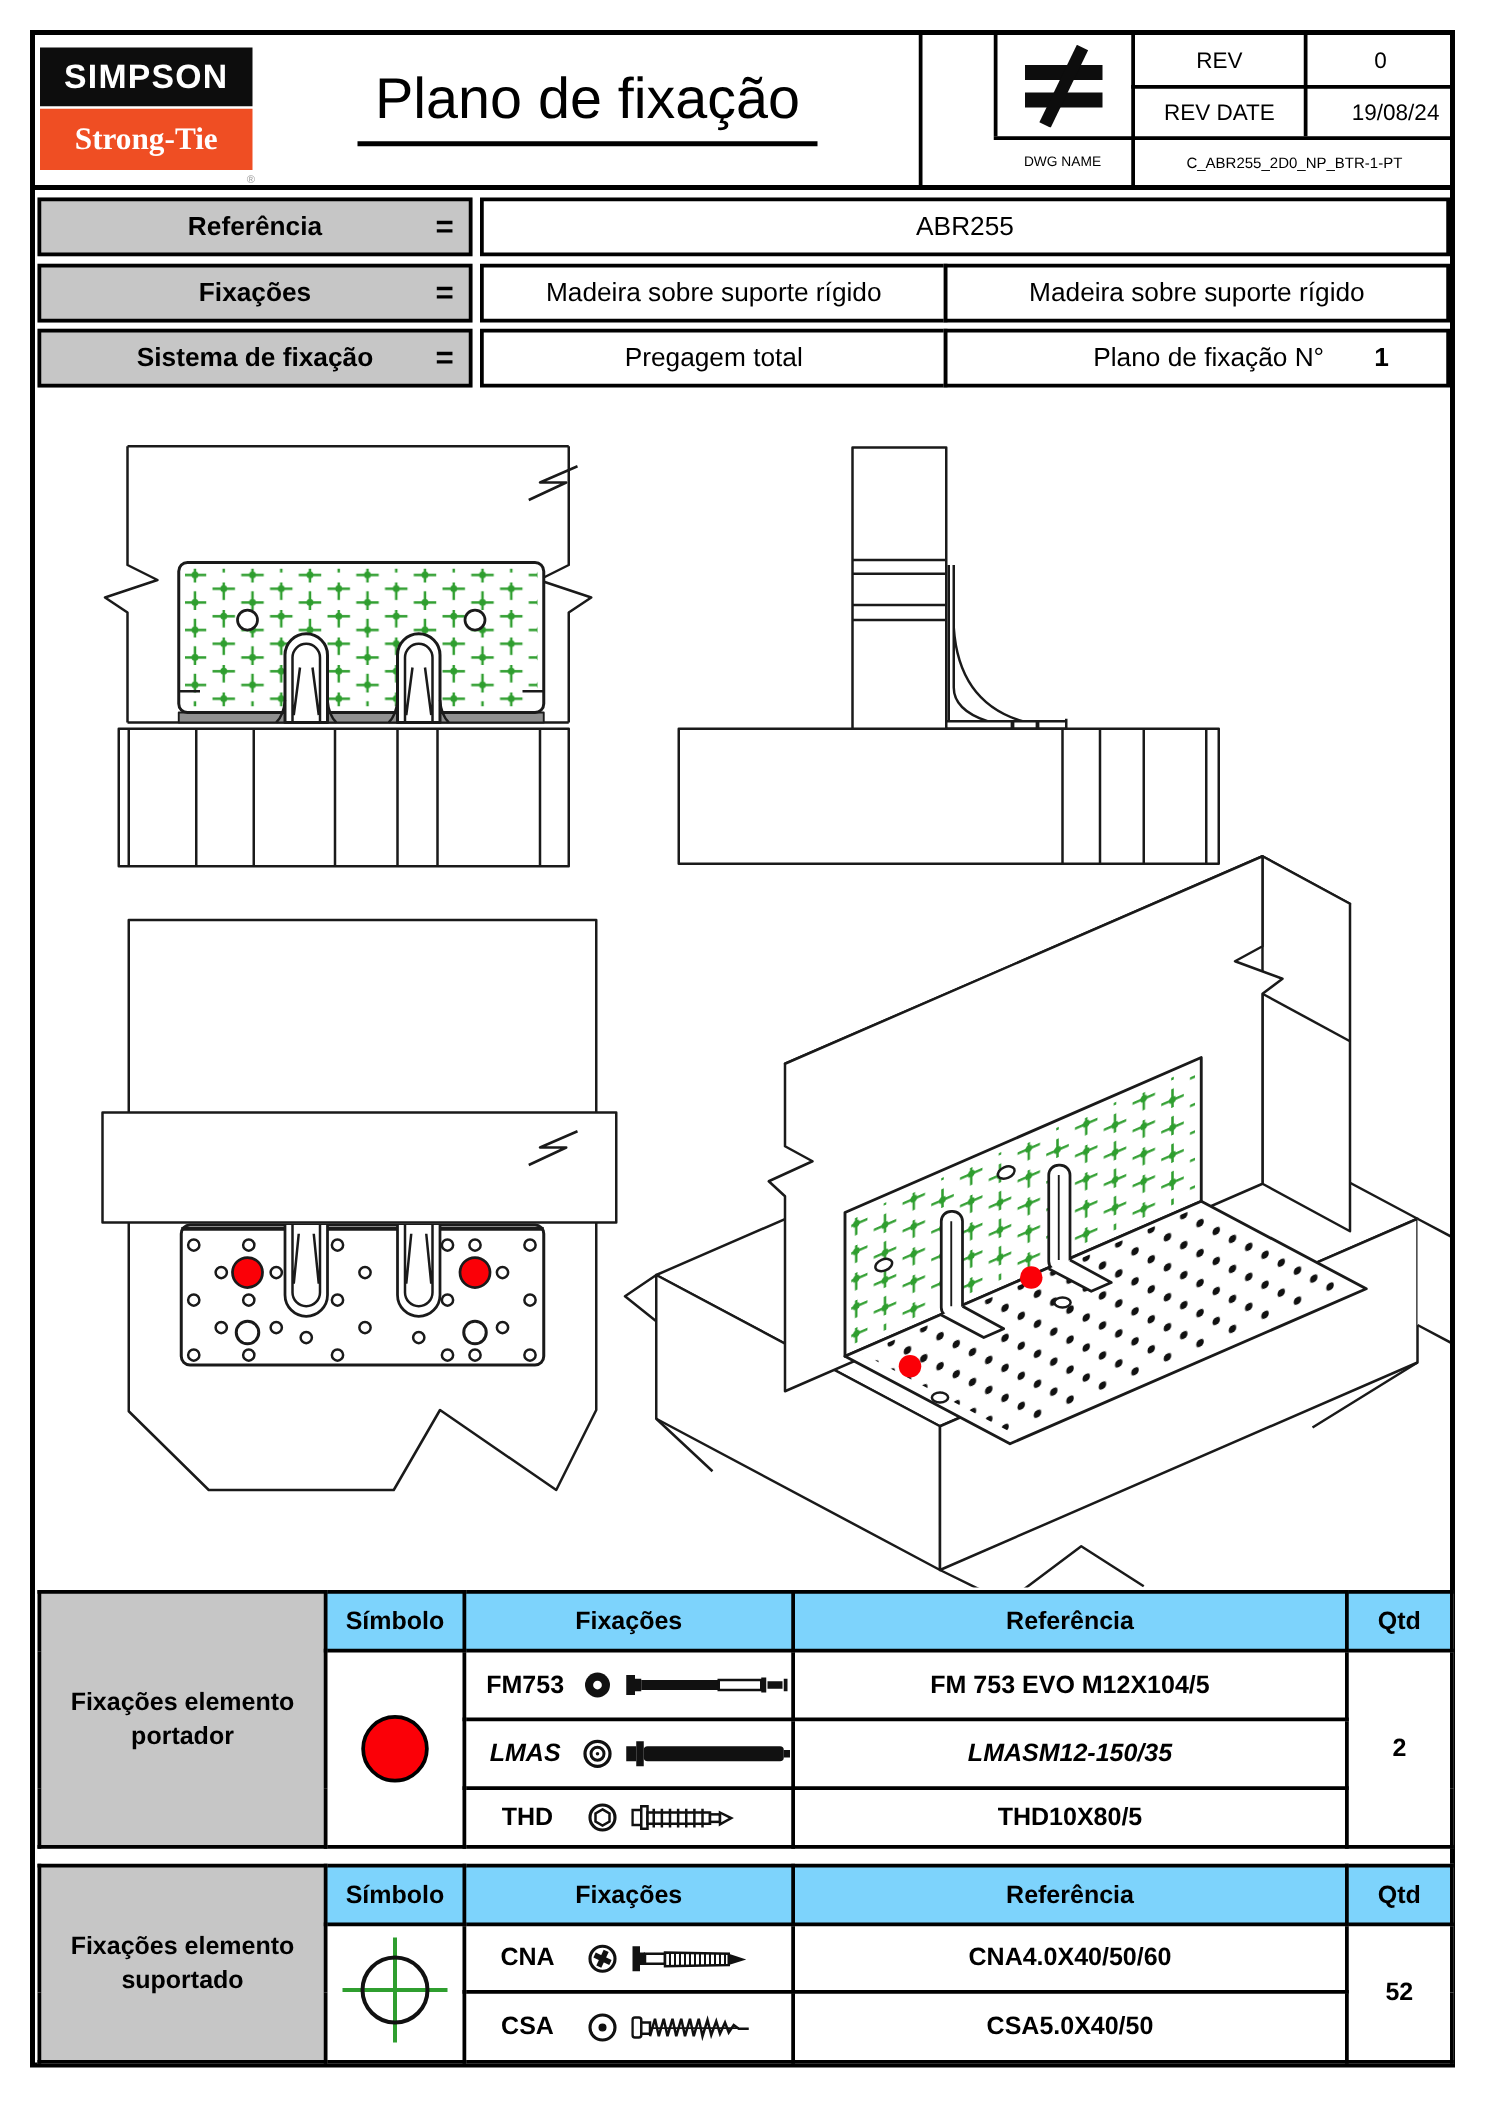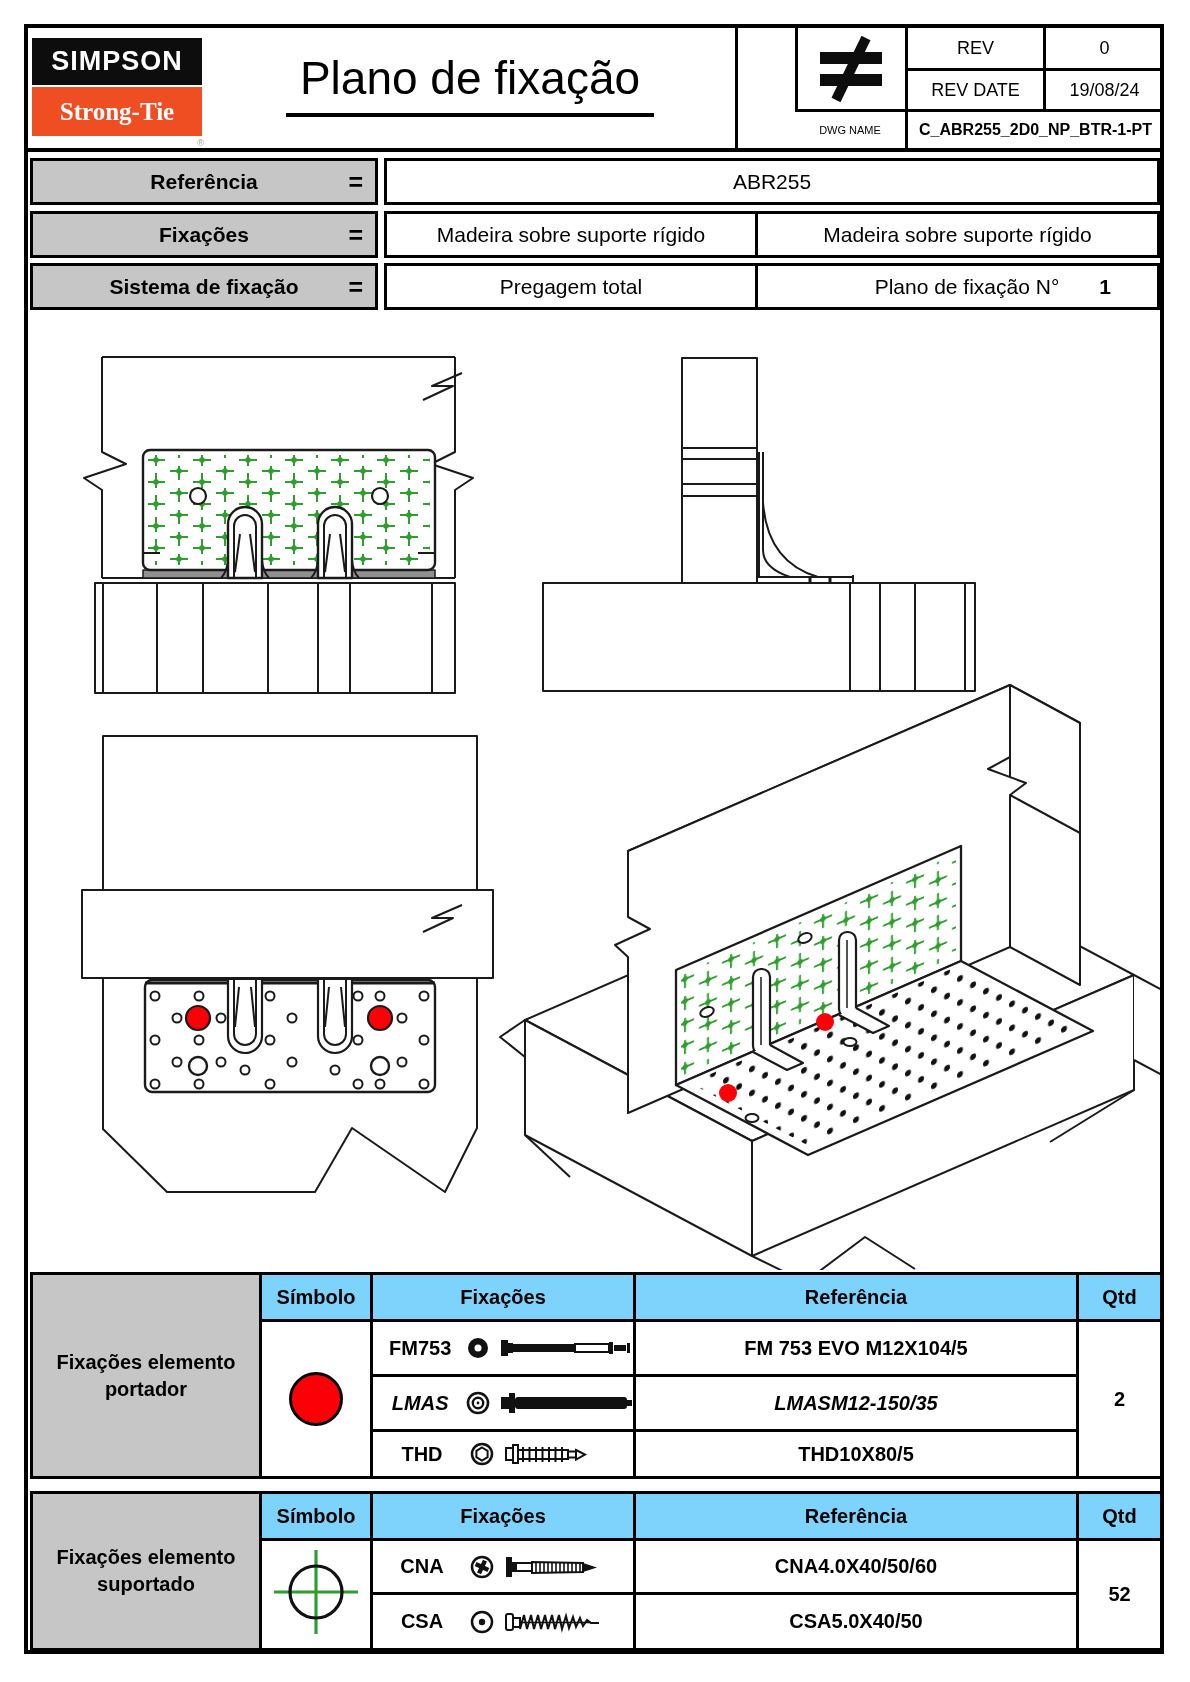--- a/index.html
+++ b/index.html
@@ -62,23 +62,23 @@
     <div class="hline" style="left:57px;top:81px;width:368px;height:3px;"></div>
 
     <svg class="abs" style="left:68px;top:8px;" width="90" height="66" viewBox="0 0 90 66">
       <rect x="14" y="16" width="62" height="12" fill="#0d0d0d"></rect>
       <rect x="14" y="38" width="62" height="12" fill="#0d0d0d"></rect>
       <line x1="60" y1="2" x2="30" y2="64" stroke="#0d0d0d" stroke-width="10"></line>
     </svg>
     <div class="cellt" style="left:170px;top:0;width:135px;height:40px;">REV</div>
     <div class="cellt" style="left:308px;top:0;width:117px;height:40px;">0</div>
     <div class="cellt" style="left:170px;top:43px;width:135px;height:38px;">REV DATE</div>
-    <div class="cellt" style="left:308px;top:43px;width:117px;height:38px;">19/08/24</div>
+    <div class="cellt" style="left:320px;top:43px;width:117px;height:38px;">19/08/24</div>
     <div class="cellt" style="left:57px;top:84px;width:110px;height:36px;font-size:11px;">DWG NAME</div>
-    <div class="cellt" style="left:170px;top:84px;width:255px;height:36px;font-size:16px;font-weight:bold;">C_ABR255_2D0_NP_BTR-1-PT</div>
+    <div class="cellt" style="left:170px;top:84px;width:255px;height:36px;font-size:12px;font-weight:normal;">C_ABR255_2D0_NP_BTR-1-PT</div>
   </div>
   <div class="abs hdr-sep"></div>
 
   <div class="abs icell gray" style="left:30px;top:158px;width:348px;height:47px;">
     <span>Referência</span>
       <span class="eq">=</span>
   </div>
   <div class="abs icell" style="left:384px;top:158px;width:776px;height:47px;">ABR255</div>
 
   <div class="abs icell gray" style="left:30px;top:211px;width:348px;height:47px;">

